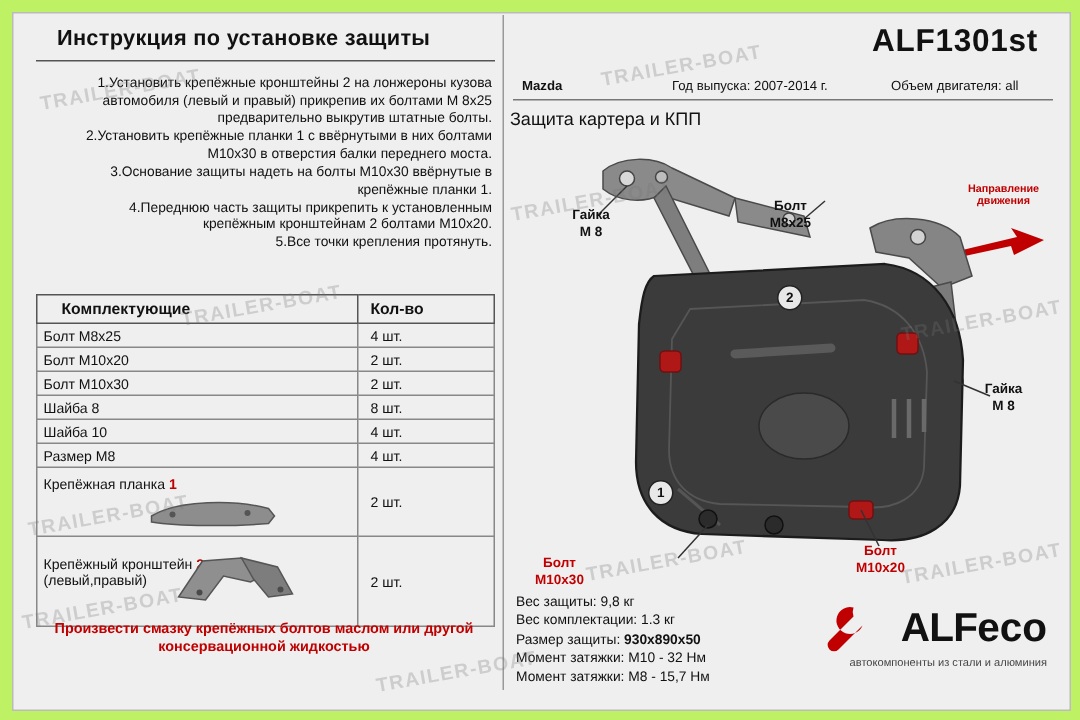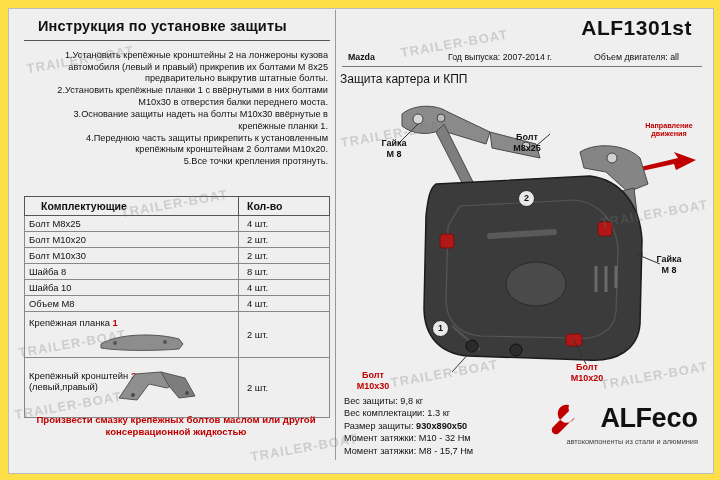--- a/index.html
+++ b/index.html
@@ -3,21 +3,21 @@
 <meta charset="utf-8">
 <style>
   html,body{margin:0;padding:0;}
   body{
     width:720px;height:480px;overflow:hidden;
     background:#e9e9e9;
     font-family:"Liberation Sans", sans-serif;
     color:#111;
   }
   #sheet{
-    position:relative;width:720px;height:480px;background:#fde047;
+    position:relative;width:720px;height:480px;background:#bef264;
   }
   .frame{
     position:absolute;left:8px;top:8px;width:704px;height:464px;
     background:#efefef;border:1px solid #bbb;
   }
   .divider{
     position:absolute;left:335px;top:10px;width:1px;height:450px;background:#999;
   }
 
   
@@ -132,21 +132,21 @@
       </tr>
       <tr>
         <td>Шайба 8</td>
         <td class="qty">8 шт.</td>
       </tr>
       <tr>
         <td>Шайба 10</td>
         <td class="qty">4 шт.</td>
       </tr>
       <tr>
-        <td>Объем M8</td>
+        <td>Размер M8</td>
         <td class="qty">4 шт.</td>
       </tr>
       <tr>
         <td class="big">
           <span>Крепёжная планка</span>
           <span class="sup">1</span>
           <svg width="86" height="22" viewBox="0 0 86 22" style="display:block;margin:3px 0 0 70px;">
             <path d="M2 13 C20 2, 58 2, 80 8 L84 13 L80 18 C56 20, 20 20, 2 17 Z" fill="#8d8d8d" stroke="#555" stroke-width="1"></path>
             <circle cx="16" cy="12" r="2" fill="#555"></circle>
             <circle cx="66" cy="11" r="2" fill="#555"></circle>

